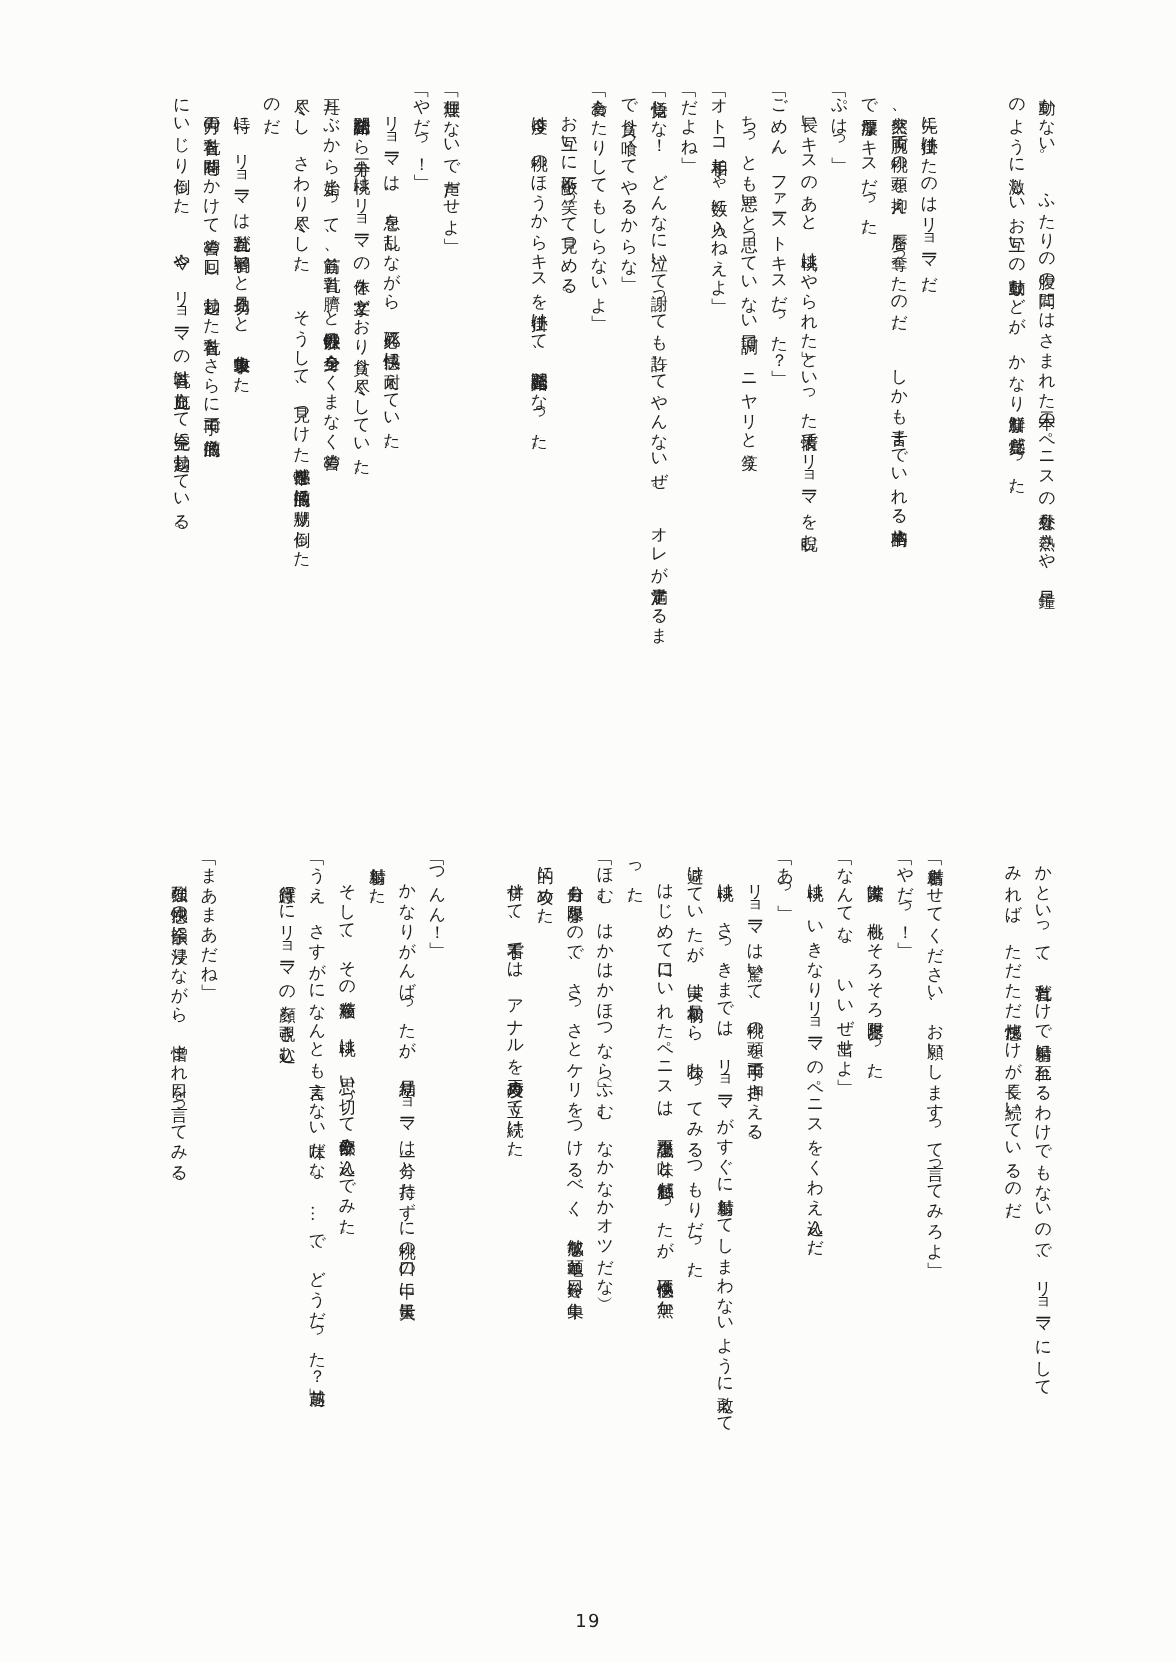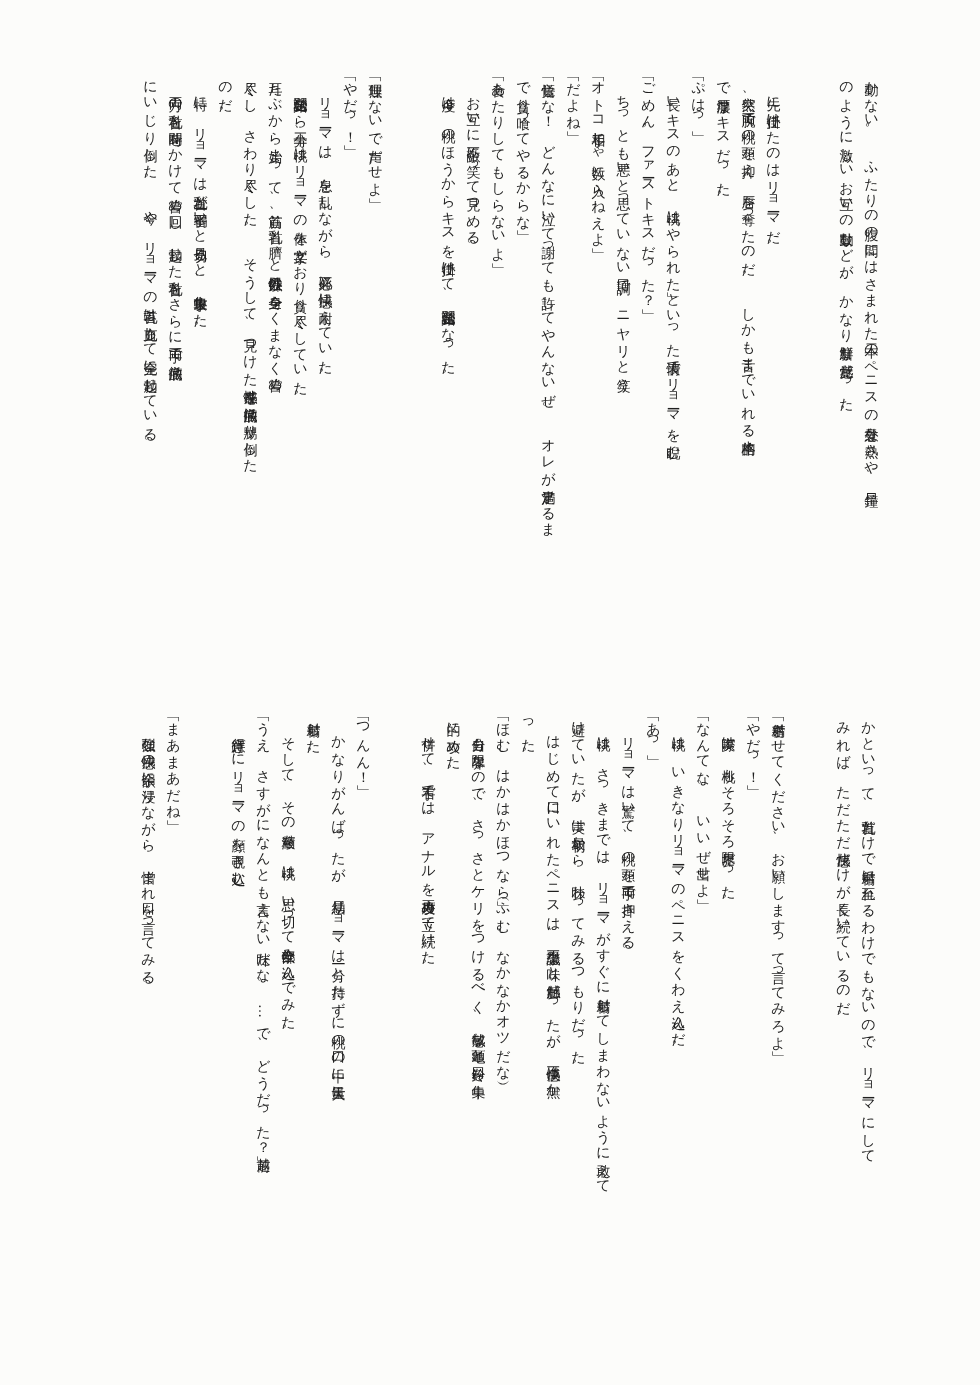--- a/index.html
+++ b/index.html
@@ -117,14 +117,15 @@
       <div class="line">　かなりがんばったが、結局リョーマは一分と持たずに桃の口の中に大量に</div>
       <div class="line">射精した。</div>
       <div class="line">　そして、その精液を、桃は、思い切って全部飲み込んでみた。</div>
       <div class="line">「うえ、さすがになんとも言えない味だな。　…で、どうだった？越前」</div>
       <div class="line">　得意げにリョーマの顔を覗き込む。</div>
       <div class="line gapcol"></div>
       <div class="line">「まあまあだね」</div>
       <div class="line">　強烈な快感の余韻に浸りながら、憎まれ口を言ってみる。</div>
     </div>
 
+  <div class="pagenum">19</div>
 
 </div>
 
 </body></html>

